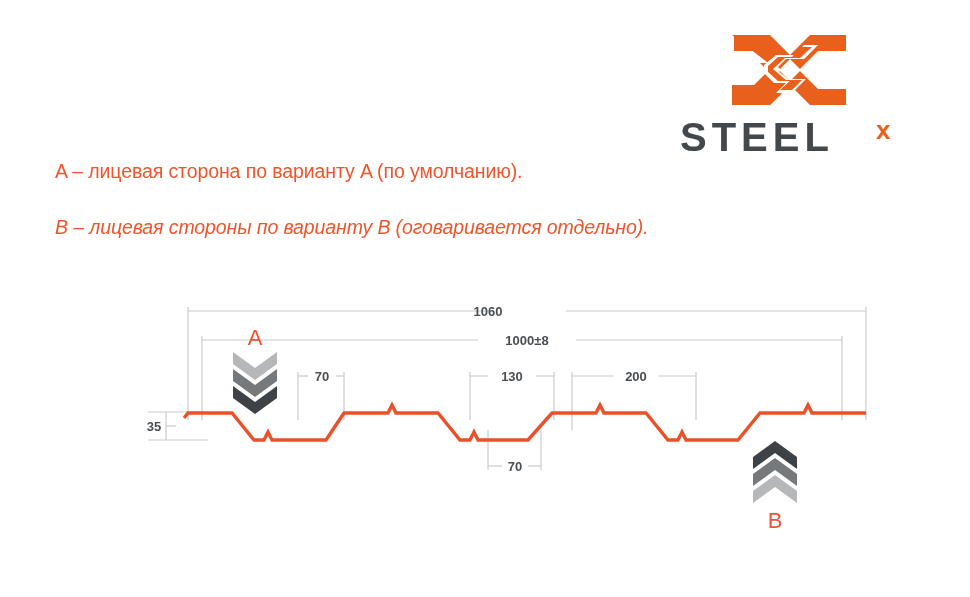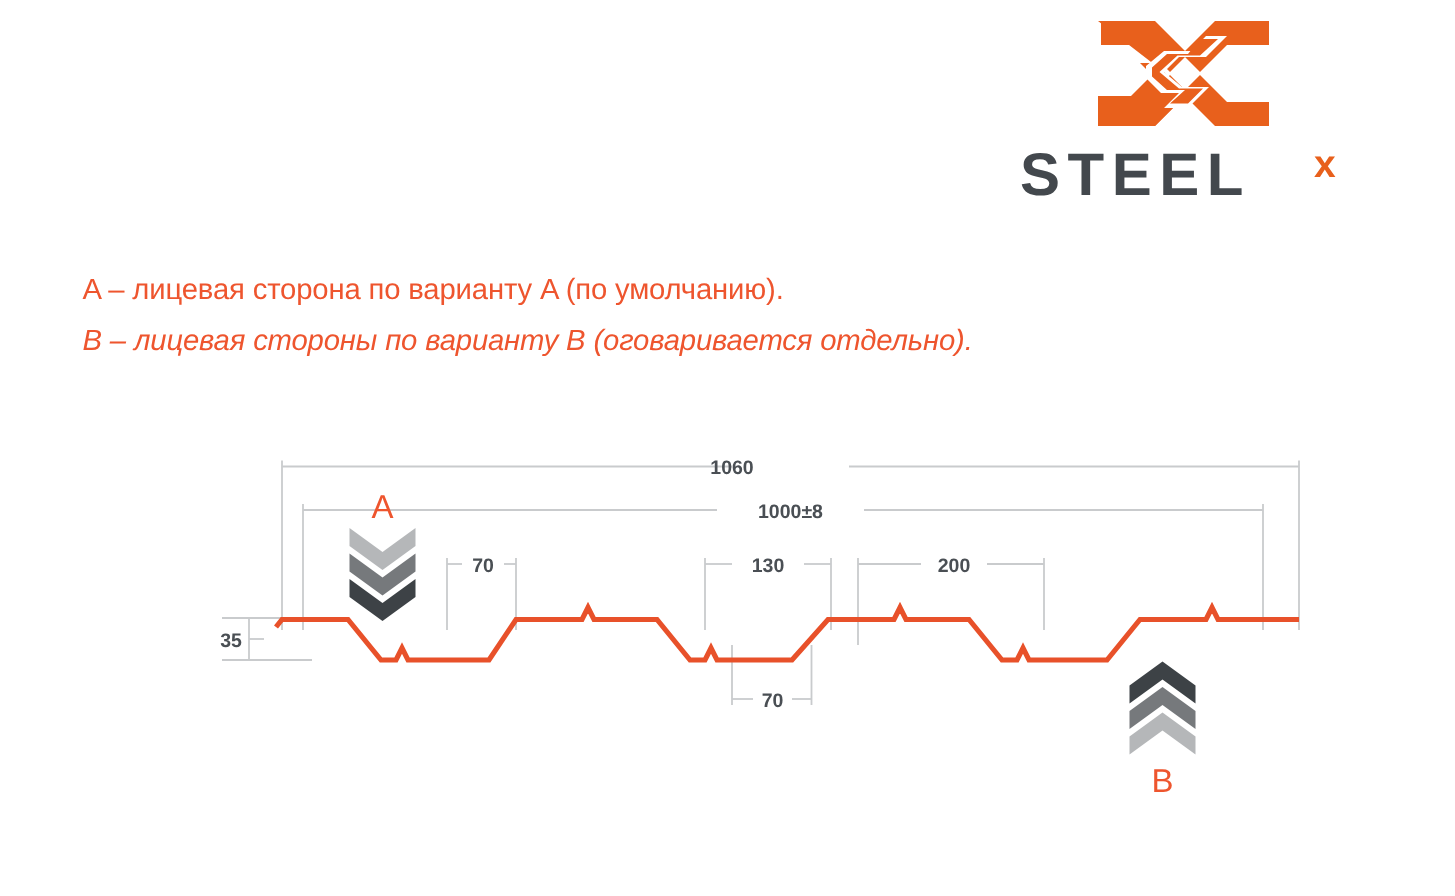--- a/index.html
+++ b/index.html
@@ -6,39 +6,39 @@
   body{
     width:970px;height:597px;
     background:#ffffff;
     font-family:"Liberation Sans","DejaVu Sans",sans-serif;
     position:relative;
     overflow:hidden;
   }
   
   #logo{
     position:absolute;
-    left:680px; top:10px;
+    left:680px; top:31px;
     width:230px; height:130px;
   }
   #logo-mark{
     position:absolute; left:50px; top:0; width:120px; height:78px;
   }
   #logo-wordmark{
     position:absolute; left:0; top:86px; width:230px; height:44px;
   }
   
   .caption{
     position:absolute;
     left:55px;
     color:#ee552e;
     font-size:19.5px;
     letter-spacing:-0.1px;
     white-space:nowrap;
   }
-  #caption-a{ top:160px;margin-top:22px; }
+  #caption-a{ top:160px; }
   #caption-b{ top:216px;font-style:italic; }
   
   #drawing{
     position:absolute;
     left:0; top:280px;
     width:970px; height:280px;padding-left:36px;
   }
   .dim-text{
     font-family:"Liberation Sans","DejaVu Sans",sans-serif;
     font-size:13px;

